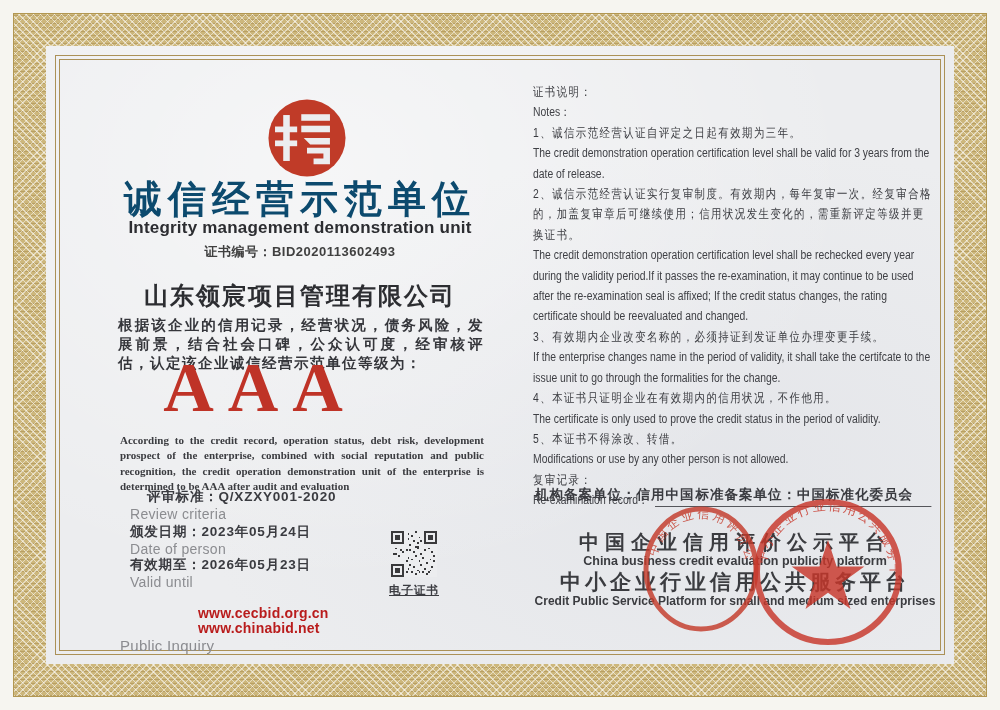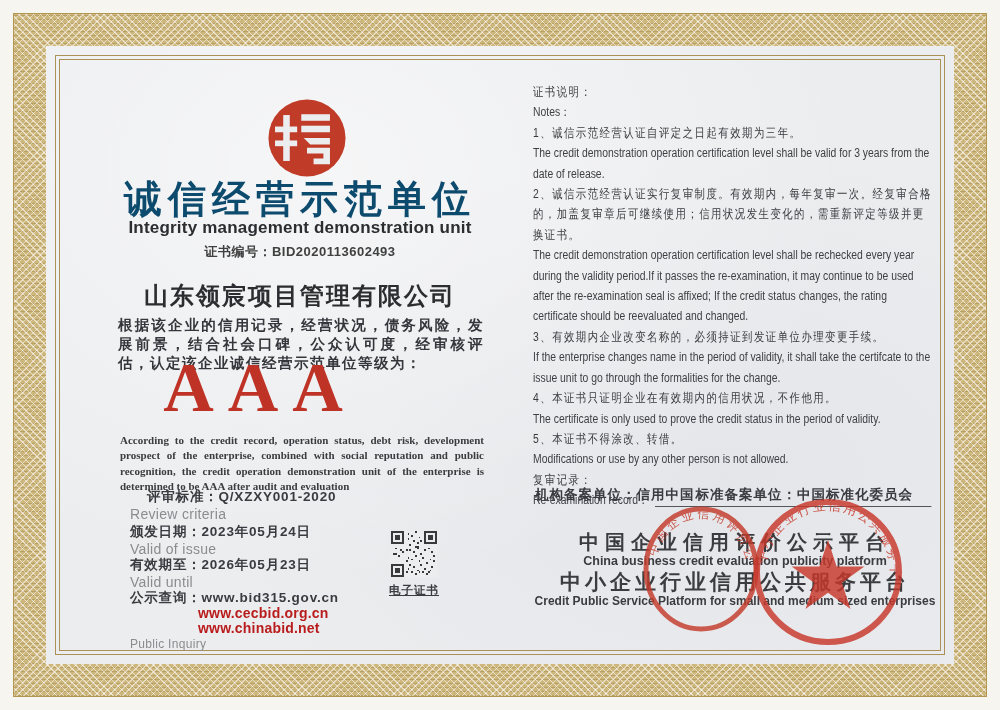--- a/index.html
+++ b/index.html
@@ -85,29 +85,28 @@
   <div class="certno">证书编号：BID2020113602493</div>
   <div class="company">山东领宸项目管理有限公司</div>
   <div class="stmt-cn">根据该企业的信用记录，经营状况，债务风险，发展前景，结合社会口碑，公众认可度，经审核评估，认定该企业诚信经营示范单位等级为：</div>
   <div class="grade">AAA</div>
   <div class="stmt-en">According to the credit record, operation status, debt risk, development prospect of the enterprise, combined with social reputation and public recognition, the credit operation demonstration unit of the enterprise is determined to be AAA after audit and evaluation</div>
 
   <div class="fieldmain" style="left:147px;top:488px;">评审标准：Q/XZXY001-2020</div>
   <div class="fieldsub" style="left:130px;top:506px;">Review criteria</div>
 
   <div class="fieldmain" style="left:130px;top:523px;">颁发日期：2023年05月24日</div>
-  <div class="fieldsub" style="left:130px;top:541px;">Valid of issue</div>
+  <div class="fieldsub" style="left:130px;top:541px;">Date of person</div>
 
   <div class="fieldmain" style="left:130px;top:556px;text-align:center;">有效期至：2026年05月23日</div>
   <div class="fieldsub" style="left:130px;top:574px;">Valid until</div>
 
-  <div class="fieldmain" style="left:130px;top:589px;">公示查询：www.bid315.gov.cn</div>
   <div class="url" style="left:198px;top:605px;">www.cecbid.org.cn</div>
   <div class="url" style="left:198px;top:620px;text-align:center;">www.chinabid.net</div>
-  <div class="fieldsub" style="left:130px;top:637px;font-size:12px;">Public Inquiry</div>
+  <div class="fieldsub" style="left:120px;top:637px;font-size:15px;">Public Inquiry</div>
 
   <div class="qr">
     <svg viewBox="0 0 25 25" width="46" height="46" shape-rendering="crispEdges">
       <rect width="25" height="25" fill="#ecedef"></rect>
       <g fill="#3a3a3c">
         <rect x="0" y="0" width="7" height="7"></rect>
           <rect x="18" y="0" width="7" height="7"></rect>
           <rect x="0" y="18" width="7" height="7"></rect>
       </g>
       <g fill="#ecedef">

